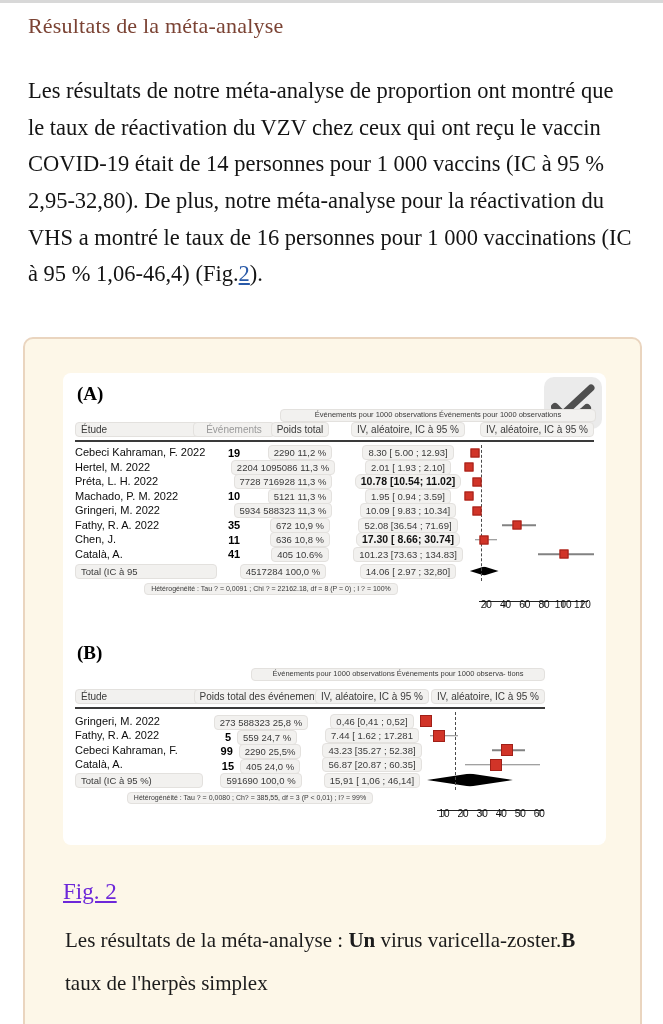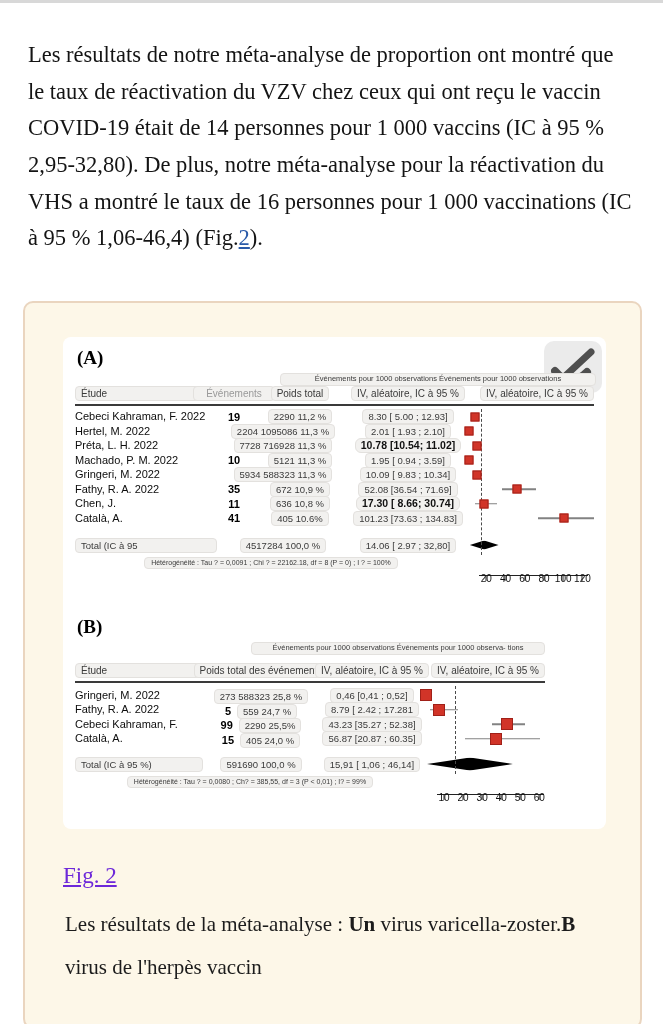--- a/index.html
+++ b/index.html
@@ -33,38 +33,39 @@
   .bcell{white-space:nowrap;}
   .evt2{font-weight:700;font-size:11px;color:#000;margin-right:6px;}
   .ci{justify-self:center;}
   .ci.bold{font-weight:700;font-size:10.5px;color:#111;border-radius:6px;}
   .plot{position:relative;height:100%;}
   .wh{position:absolute;top:50%;height:1.5px;background:#828282;transform:translateY(-50%);}
   .mk{position:absolute;top:50%;width:7px;height:7px;background:#d13428;border:1px solid #a02018;transform:translate(-50%,-50%);z-index:2;}
   #panelB .mk{width:10px;height:10px;}
   .diamond{position:absolute;top:50%;height:9px;background:#000;transform:translateY(-50%);clip-path:polygon(0 50%,50% 0,100% 50%,50% 100%);}
   #panelB .diamond{height:13px;}
-  .totrow{height:20px;margin-top:10px;}
+  .totrow{height:20px;margin-top:0;}
   .hetrow{margin-top:2px;}
   .het{font-size:7px;line-height:8px;padding:1px 6px;justify-self:center;white-space:nowrap;}
   .axis{position:relative;height:26px;margin-top:3px;}
   .axline{position:absolute;top:3px;height:0;border-top:1.5px solid #222;}
   .tick{position:absolute;top:3px;width:0;height:6px;border-left:1.5px solid #222;transform:translateX(-50%);}
   .ticklab{position:absolute;top:1px;transform:translateX(-50%);font-size:10px;color:#111;}
   .refline{position:absolute;width:0;border-left:1px dashed #4a4a4a;z-index:1;pointer-events:none;}
   .fig-link{display:inline-block;margin-top:34px;font-size:23px;color:#6d28d9;text-decoration:underline;cursor:pointer;font-family:"Liberation Serif",serif;}
   .caption{margin:14px 0 0 2px;font-size:21px;line-height:2.05;color:#1c1c1c;max-width:520px;}
 </style>
 </head>
 <body>
 
 <div class="top-strip"></div>
 
 <div>
 
+  <h2 class="title">Résultats de la méta-analyse</h2>
 
   <p class="body-text"><span>Les résultats de notre méta-analyse de proportion ont montré que le taux de réactivation du VZV chez ceux qui ont reçu le vaccin COVID-19 était de 14 personnes pour 1 000 vaccins (IC à 95 % 2,95-32,80). De plus, notre méta-analyse pour la réactivation du VHS a montré le taux de 16 personnes pour 1 000 vaccinations (IC à 95 % 1,06-46,4) (Fig.</span><a href="#" class="inline-link">2</a><span>).</span></p>
 
   <div class="figure-card">
 
     <div class="fig-white">
       <div class="logo-badge">
         <svg width="44" height="40" viewBox="0 0 44 40">
           <path d="M4 24 Q19 42 36 25" stroke="#4f4f4f" stroke-width="8" fill="none" stroke-linecap="round"></path>
           <path d="M12 31 L40 5" stroke="#4f4f4f" stroke-width="7" stroke-linecap="round"></path>
@@ -211,21 +212,21 @@
               <span class="bcell c"><span class="chip">273 588323 25,8 %</span></span>
               <span class="chip ci">0,46 [0,41 ; 0,52]</span>
               <div class="plot">
                 <div class="wh" style="left: 0.650794%; width: 0.5%;"></div>
                 <div class="mk" style="left: 0.730159%;"></div>
               </div>
             </div>
             <div class="gridB row">
               <span class="study">Fathy, R. A. 2022</span>
               <span class="bcell c"><b class="evt2">5</b><span class="chip">559 24,7 %</span></span>
-              <span class="chip ci">8.79 [ 2.42 ; 17.281</span>
+              <span class="chip ci">7.44 [ 1.62 ; 17.281</span>
               <div class="plot">
                 <div class="wh" style="left: 3.84127%; width: 23.5873%;"></div>
                 <div class="mk" style="left: 11.8095%;"></div>
               </div>
             </div>
             <div class="gridB row">
               <span class="study">Cebeci Kahraman, F.</span>
               <span class="bcell c"><b class="evt2">99</b><span class="chip">2290 25,5%</span></span>
               <span class="chip ci">43.23 [35.27 ; 52.38]</span>
               <div class="plot">
@@ -269,16 +270,16 @@
               <div class="ticklab" style="left: 79.3651%;">50</div>
               <div class="tick" style="left: 95.2381%;"></div>
               <div class="ticklab" style="left: 95.2381%;">60</div>
             </div>
           </div>
         </section>
     </div>
 
     <a href="#" class="fig-link">Fig. 2</a>
 
-    <p class="caption"><span>Les résultats de la méta-analyse : </span><b>Un</b><span> virus varicella-zoster.</span><b>B</b><span> virus de l'herpès vaccin</span></p>
+    <p class="caption"><span>Les résultats de la méta-analyse : </span><b>Un</b><span> virus varicella-zoster.</span><b>B</b><span> taux de l'herpès simplex</span></p>
 
   </div>
 </div>
 
 </body></html>

